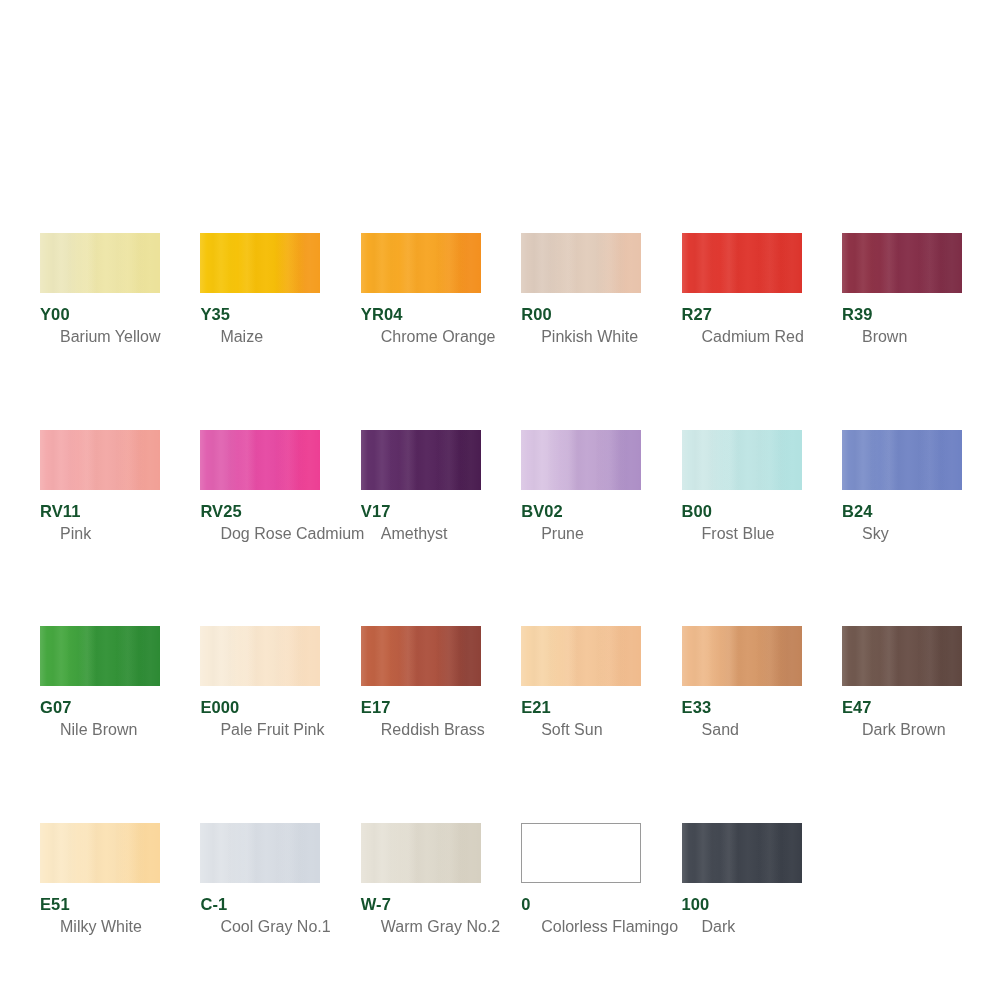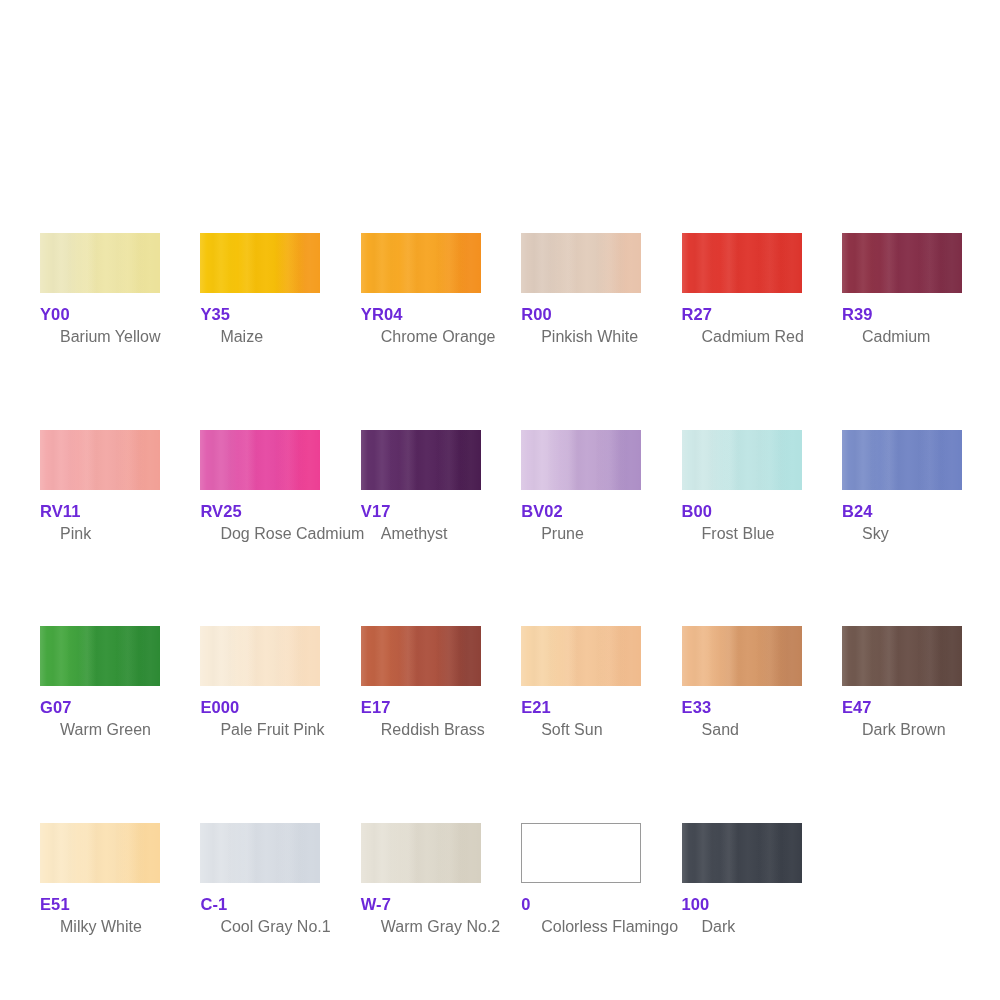--- a/index.html
+++ b/index.html
@@ -75,21 +75,21 @@
 
   .swatch-chip.outlined {
     box-sizing: border-box;
     border: 1px solid #9a9a9a;
   }
 
   .swatch-code {
     margin-top: 11px;
     font-size: 16.5px;
     font-weight: bold;
-    color: #6d28d9;
+    color: #14532d;
     line-height: 1.22;
     letter-spacing: 0.1px;
     white-space: nowrap;
   }
 
   .swatch-name {
     margin-top: 3px;
     font-size: 16px;
     font-weight: normal;
     color: #6f6f6f;
@@ -142,21 +142,21 @@
         </div>
         <div class="swatch-code">R27</div>
         <div class="swatch-name">Cadmium Red</div>
       </div>
       <div class="swatch-cell">
         <div class="swatch-chip">
           <div class="base" style="background: linear-gradient(90deg, rgb(142, 51, 71) 0%, rgb(142, 51, 71) 22%, rgb(134, 48, 74) 48%, rgb(134, 48, 74) 62%, rgb(125, 45, 70) 88%, rgb(125, 45, 70) 100%);"></div>
           <div class="streaks"></div>
         </div>
         <div class="swatch-code">R39</div>
-        <div class="swatch-name">Cadmium</div>
+        <div class="swatch-name">Brown</div>
       </div>
       <div class="swatch-cell">
         <div class="swatch-chip">
           <div class="base" style="background: linear-gradient(90deg, rgb(244, 171, 173) 0%, rgb(244, 171, 173) 22%, rgb(243, 169, 166) 48%, rgb(243, 169, 166) 62%, rgb(242, 160, 150) 88%, rgb(242, 160, 150) 100%);"></div>
           <div class="streaks"></div>
         </div>
         <div class="swatch-code">RV11</div>
         <div class="swatch-name">Pink</div>
       </div>
       <div class="swatch-cell">
@@ -198,21 +198,21 @@
         </div>
         <div class="swatch-code">B24</div>
         <div class="swatch-name">Sky</div>
       </div>
       <div class="swatch-cell">
         <div class="swatch-chip">
           <div class="base" style="background: linear-gradient(90deg, rgb(70, 167, 64) 0%, rgb(70, 167, 64) 22%, rgb(52, 147, 56) 48%, rgb(52, 147, 56) 62%, rgb(45, 138, 52) 88%, rgb(45, 138, 52) 100%);"></div>
           <div class="streaks"></div>
         </div>
         <div class="swatch-code">G07</div>
-        <div class="swatch-name">Warm Green</div>
+        <div class="swatch-name">Nile Brown</div>
       </div>
       <div class="swatch-cell">
         <div class="swatch-chip">
           <div class="base" style="background: linear-gradient(90deg, rgb(248, 236, 217) 0%, rgb(248, 236, 217) 22%, rgb(249, 230, 205) 48%, rgb(249, 230, 205) 62%, rgb(248, 221, 190) 88%, rgb(248, 221, 190) 100%);"></div>
           <div class="streaks"></div>
         </div>
         <div class="swatch-code">E000</div>
         <div class="swatch-name">Pale Fruit Pink</div>
       </div>
       <div class="swatch-cell">

